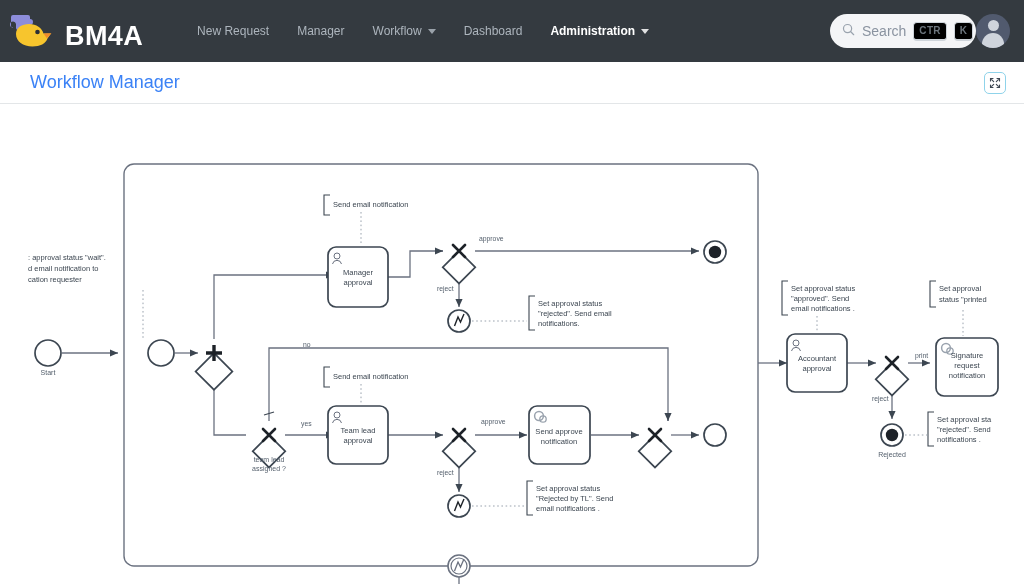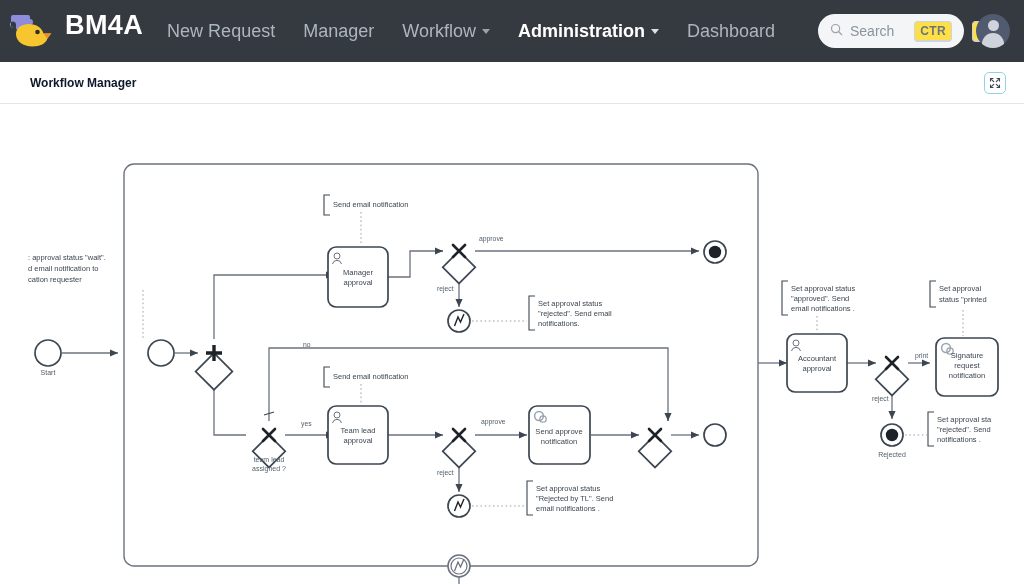--- a/index.html
+++ b/index.html
@@ -9,68 +9,68 @@
     width:1024px; height:586px;
     font-family:"Liberation Sans", sans-serif;
     background:#ffffff; overflow:hidden; position:relative;
   }
 
   
   .navbar {
     height:62px; background:#343a40; display:flex; align-items:center;
     padding:0 14px 0 10px; position:relative; z-index:20;
   }
-  .brand { display:flex; align-items:flex-start; gap:9px; margin-right:10px; }
+  .brand { display:flex; align-items:flex-end; gap:9px; margin-right:40px; }
   .brand-logo { width:46px; height:38px; position:relative; flex:0 0 auto; }
   .brand-text {
     color:#ffffff; font-size:27px; font-weight:bold; letter-spacing:0.4px;
     line-height:1;
   }
   .nav-links { display:flex; align-items:center; gap:0; }
   .nav-link {
-    color:#adb5bd; font-size:18px; padding:6px 14px; cursor:pointer;
+    color:#adb5bd; font-size:12px; padding:6px 14px; cursor:pointer;
     display:flex; align-items:center; gap:6px; white-space:nowrap;
   }
   .nav-link.active { color:#ffffff; font-weight:bold; }
   .caret {
     width:0;height:0;border-left:4.5px solid transparent;
     border-right:4.5px solid transparent;border-top:5.5px solid currentColor;
     opacity:.85; display:inline-block;
   }
-  .nav-right { margin-left:auto; display:flex; align-items:flex-end; gap:12px; }
+  .nav-right { margin-left:auto; display:flex; align-items:flex-end; }
   .search-box {
     background:#f4f5f7; border-radius:22px; height:34px; width:146px;
     display:flex; align-items:center; padding:0 8px 0 12px; gap:7px;
     cursor:text;
   }
   .search-text { color:#8a93a0; font-size:14px; flex:1; }
   .kbd {
-    background:#fde047; border:1px solid #ced4da; border-bottom-width:2px;
-    border-radius:4px; font-size:12px; font-weight:bold; color:#6c757d;
-    padding:3px 5px; line-height:1; letter-spacing:.3px;margin-left:13px;
+    background:#000000; border:1px solid #ced4da; border-bottom-width:2px;
+    border-radius:4px; font-size:10px; font-weight:bold; color:#6c757d;
+    padding:3px 5px; line-height:1; letter-spacing:.3px;
   }
   .avatar {
     width:34px;height:34px;border-radius:50%;background:#515a6e;
     position:relative; overflow:hidden; cursor:pointer; flex:0 0 auto;
   }
   .avatar::before {
     content:""; position:absolute; width:11px;height:11px;border-radius:50%;
     background:#cfd4dc; left:11.5px; top:6px;
   }
   .avatar::after {
     content:""; position:absolute; width:22px;height:15px;
     border-radius:11px 11px 0 0; background:#cfd4dc; left:6px; top:19px;
   }
 
   
   .page-head {
     height:42px; border-bottom:1px solid #e3e6e8; display:flex;
     align-items:center; padding:0 18px 0 30px; background:#fff;
   }
-  .page-title { color:#0f172a; font-size:12px; font-weight:bold; }
+  .page-title { color:#3b82f6; font-size:18px; font-weight:normal; }
   .fs-btn {
     margin-left:auto; width:22px;height:22px;border:1px solid #8fd3ea;
     border-radius:5px; display:flex;align-items:center;justify-content:center;
     cursor:pointer; background:#fff;
   }
   .fs-btn svg { display:block; }
 
   
   .canvas { position:absolute; left:0; top:104px; width:1024px; height:482px;
             background:#ffffff; overflow:hidden; }
@@ -97,26 +97,26 @@
     <div class="nav-link">
       <span>New Request</span>
     </div>
     <div class="nav-link">
       <span>Manager</span>
     </div>
     <div class="nav-link">
       <span>Workflow</span>
       <i class="caret"></i>
     </div>
+    <div class="nav-link">
+      <span>Dashboard</span>
+    </div>
     <div class="nav-link active">
       <span>Administration</span>
       <i class="caret"></i>
-    </div>
-    <div class="nav-link">
-      <span>Dashboard</span>
     </div>
   </div>
 
   <div class="nav-right">
     <div class="search-box">
       <span>
         <svg width="13" height="13" viewBox="0 0 14 14">
           <circle cx="6" cy="6" r="4.4" fill="none" stroke="#9aa3ae" stroke-width="1.3"></circle>
           <line x1="9.2" y1="9.2" x2="12.6" y2="12.6" stroke="#9aa3ae" stroke-width="1.3" stroke-linecap="round"></line>
         </svg>

